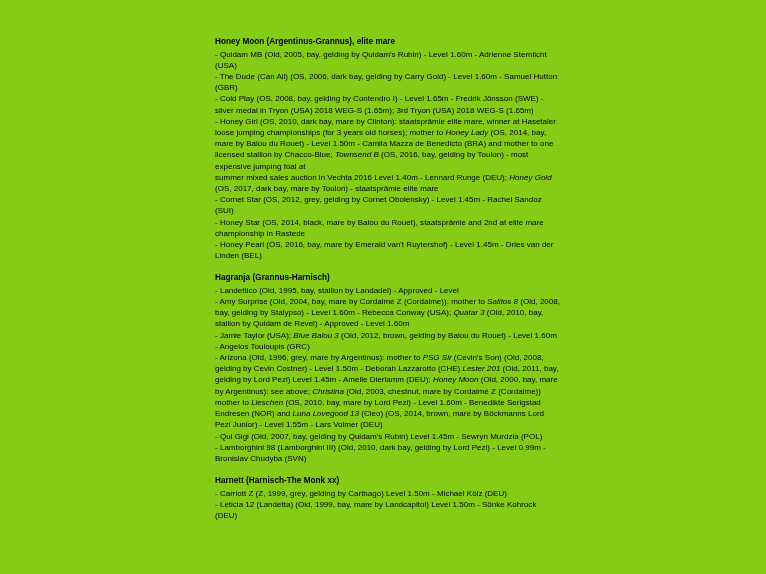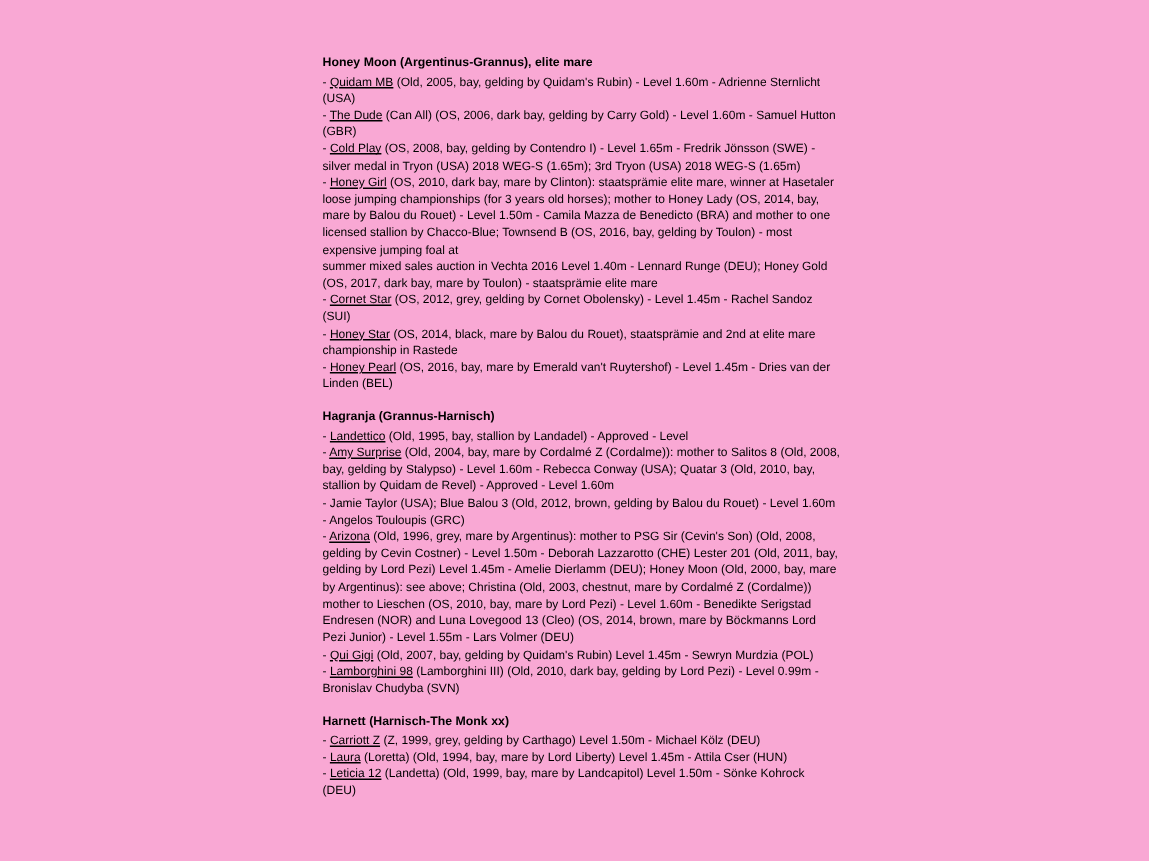--- a/index.html
+++ b/index.html
@@ -11,21 +11,21 @@
     width: 766px;
     height: 574px;
     font-family: "Liberation Sans", sans-serif;
     color: #000000;
     overflow: hidden;
   }
   #page {
     position: relative;
     width: 766px;
     height: 574px;
-    background: #f9a8d4;
+    background: #84cc16;
   }
   #doc {
     position: absolute;
     left: 215px;
     top: 36px;
     width: 345px;
   }
   .section {
     margin-bottom: 11px;
   }
@@ -38,23 +38,23 @@
     letter-spacing: 0.02px;
   }
   .entry {
     font-size: 8px;
     line-height: 11.2px;
     margin: 0;
     text-align: left;
     letter-spacing: 0.01px;
   }
   .u {
-    text-decoration: underline;
   }
   .i {
+    font-style: italic;
   }
 </style>
 </head>
 <body>
 
 <div id="page">
   <div id="doc">
       <div class="section">
         <div class="sec-title">Honey Moon (Argentinus-Grannus), elite mare</div>
         <p class="entry"><span>- </span><span class="u">Quidam MB</span><span> (Old, 2005, bay, gelding by Quidam's Rubin) - Level 1.60m - Adrienne Sternlicht (USA)</span></p>
@@ -71,17 +71,16 @@
         <p class="entry"><span>- </span><span class="u">Landettico</span><span> (Old, 1995, bay, stallion by Landadel) - Approved - Level</span></p>
         <p class="entry"><span>- </span><span class="u">Amy Surprise</span><span> (Old, 2004, bay, mare by Cordalmé Z (Cordalme)): mother to </span><span class="i">Salitos 8</span><span> (Old, 2008, bay, gelding by Stalypso) - Level 1.60m - Rebecca Conway (USA); </span><span class="i">Quatar 3</span><span> (Old, 2010, bay, stallion by Quidam de Revel) - Approved - Level 1.60m</span></p>
         <p class="entry"><span>- Jamie Taylor (USA); </span><span class="i">Blue Balou 3</span><span> (Old, 2012, brown, gelding by Balou du Rouet) - Level 1.60m - Angelos Touloupis (GRC)</span></p>
         <p class="entry"><span>- </span><span class="u">Arizona</span><span> (Old, 1996, grey, mare by Argentinus): mother to </span><span class="i">PSG Sir</span><span> (Cevin's Son) (Old, 2008, gelding by Cevin Costner) - Level 1.50m - Deborah Lazzarotto (CHE) </span><span class="i">Lester 201</span><span> (Old, 2011, bay, gelding by Lord Pezi) Level 1.45m - Amelie Dierlamm (DEU); </span><span class="i">Honey Moon</span><span> (Old, 2000, bay, mare by Argentinus): see above; </span><span class="i">Christina</span><span> (Old, 2003, chestnut, mare by Cordalmé Z (Cordalme)) mother to </span><span class="i">Lieschen</span><span> (OS, 2010, bay, mare by Lord Pezi) - Level 1.60m - Benedikte Serigstad Endresen (NOR) and </span><span class="i">Luna Lovegood 13</span><span> (Cleo) (OS, 2014, brown, mare by Böckmanns Lord Pezi Junior) - Level 1.55m - Lars Volmer (DEU)</span></p>
         <p class="entry"><span>- </span><span class="u">Qui Gigi</span><span> (Old, 2007, bay, gelding by Quidam's Rubin) Level 1.45m - Sewryn Murdzia (POL)</span></p>
         <p class="entry"><span>- </span><span class="u">Lamborghini 98</span><span> (Lamborghini III) (Old, 2010, dark bay, gelding by Lord Pezi) - Level 0.99m - Bronislav Chudyba (SVN)</span></p>
       </div>
       <div class="section">
         <div class="sec-title">Harnett (Harnisch-The Monk xx)</div>
         <p class="entry"><span>- </span><span class="u">Carriott Z</span><span> (Z, 1999, grey, gelding by Carthago) Level 1.50m - Michael Kölz (DEU)</span></p>
-        <p class="entry"><span>- </span><span class="u">Laura</span><span> (Loretta) (Old, 1994, bay, mare by Lord Liberty) Level 1.45m - Attila Cser (HUN)</span></p>
         <p class="entry"><span>- </span><span class="u">Leticia 12</span><span> (Landetta) (Old, 1999, bay, mare by Landcapitol) Level 1.50m - Sönke Kohrock (DEU)</span></p>
       </div>
     </div>
 </div>
 
 </body></html>

